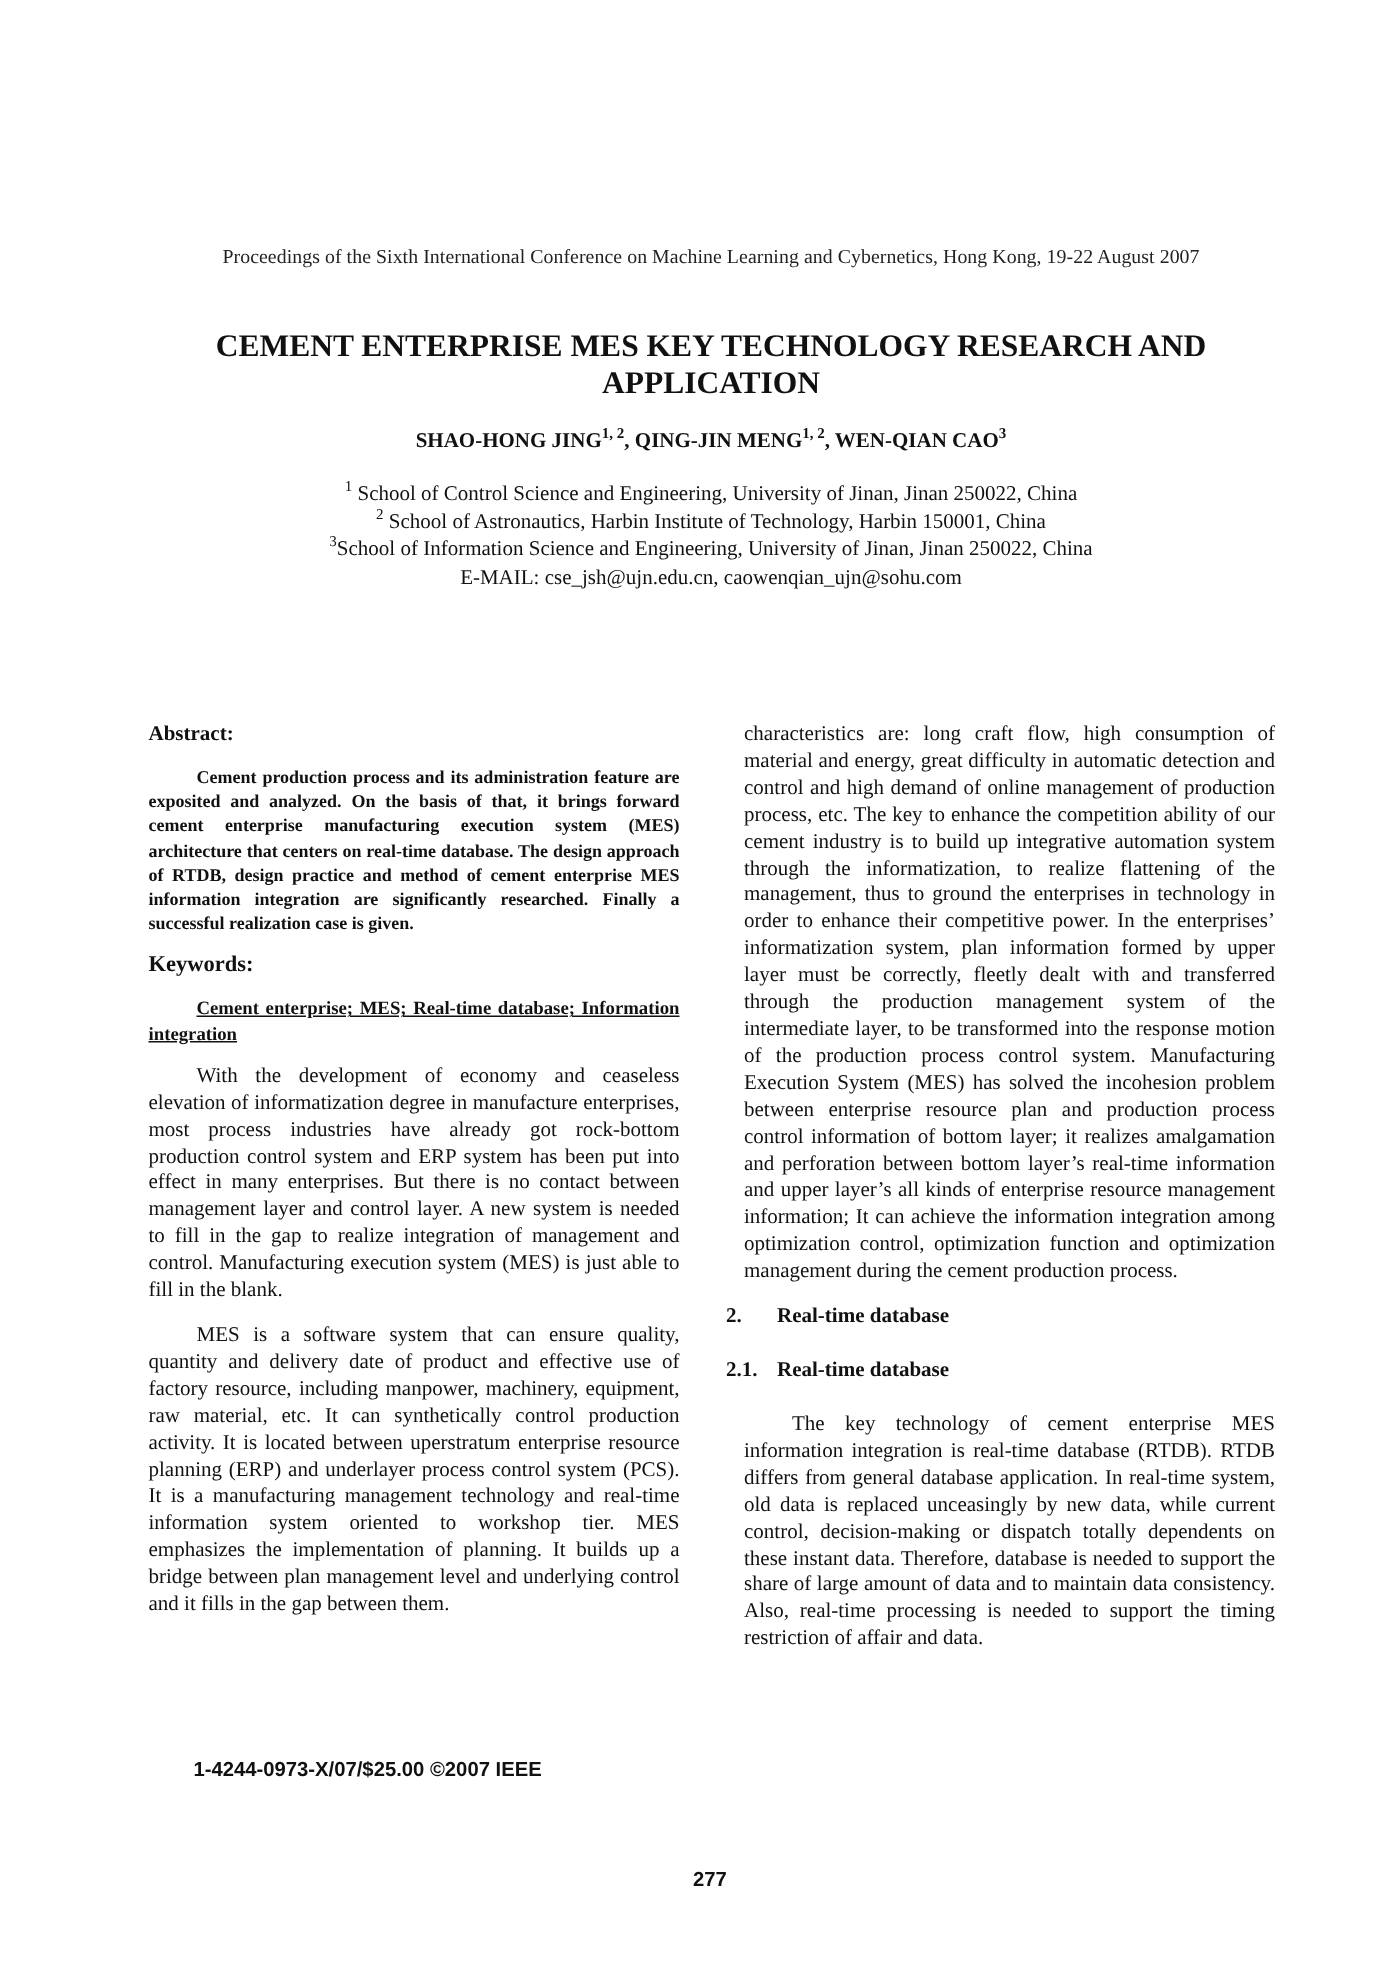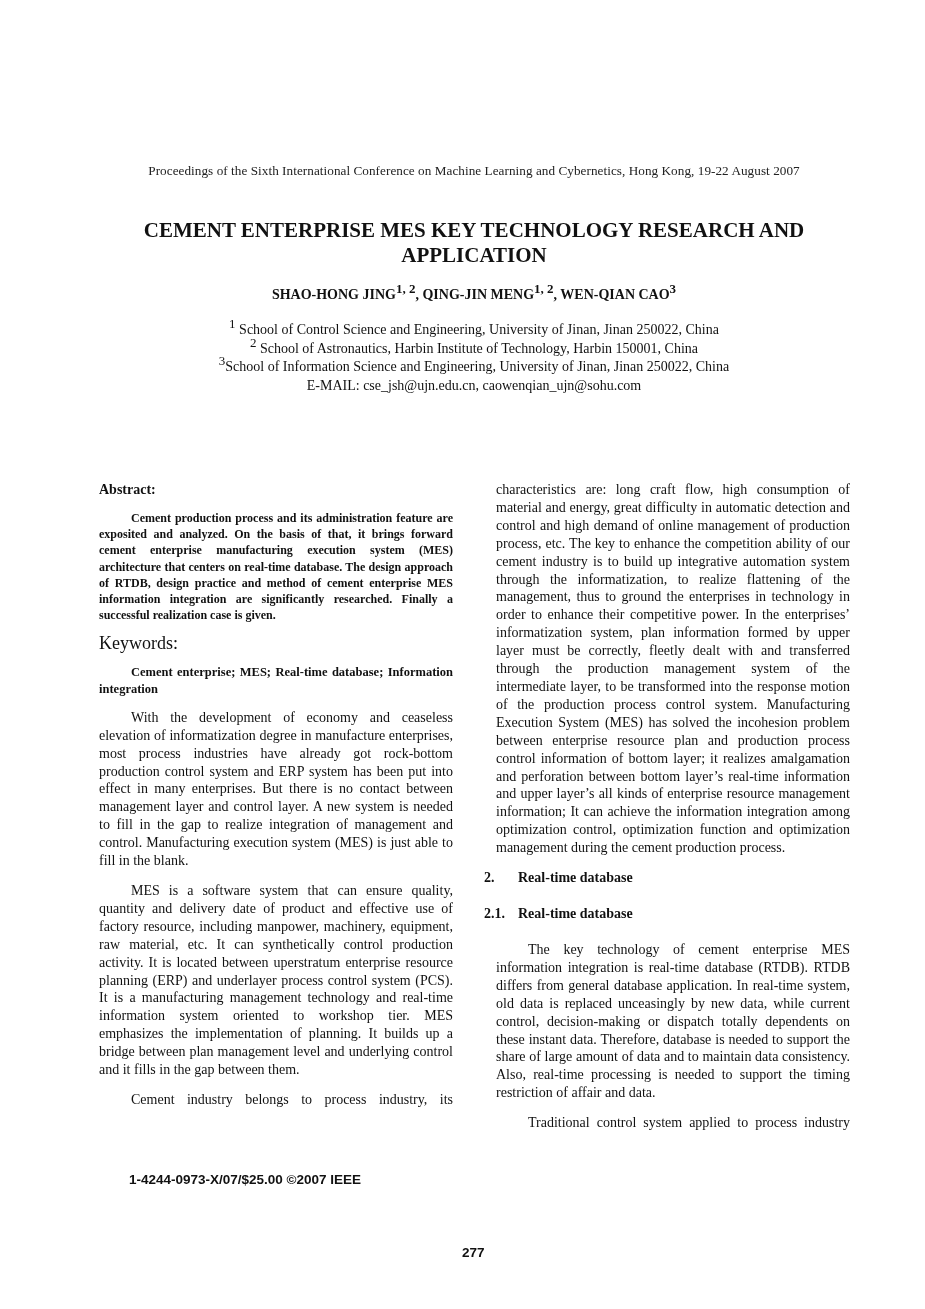--- a/index.html
+++ b/index.html
@@ -1,30 +1,30 @@
 <!DOCTYPE html>
 <html><head>
   <meta charset="utf-8">
   <style>
     html, body { margin: 0; padding: 0; background: #ffffff; }
     body { width: 925px; height: 1309px; position: relative; overflow: hidden; color: #111; font-family: "Liberation Serif", serif; }
     .running-head { position: absolute; top: 163px; left: 0; width: 948px; text-align: center; font-size: 13.2px; color: #222; letter-spacing: 0.05px; }
     .title { position: absolute; top: 218px; left: 0; width: 948px; text-align: center; font-weight: bold; font-size: 21px; line-height: 25px; }
     .authors { position: absolute; top: 287px; left: 0; width: 948px; text-align: center; font-weight: bold; font-size: 14px; }
     .affils { position: absolute; top: 321px; left: 0; width: 948px; text-align: center; font-size: 14px; line-height: 18.5px; }
-    sup { font-size: 13px; vertical-align: 6px; line-height: 0; }
+    sup { font-size: 10px; vertical-align: 6px; line-height: 0; }
     .col { position: absolute; width: 378px; font-size: 14px; line-height: 17.9px; text-align: justify; }
     .col-left { left: 87px; top: 469px; }
     .col-right { left: 484px; top: 469px; }
     .col p { margin: 12px; }
     .indent { text-indent: 32px; }
     .abs-head { font-weight: bold; font-size: 14px; margin: 0; line-height: 17px; }
     .abs-body { font-weight: bold; font-size: 12px; line-height: 16.2px; margin: 0; text-align: justify; }
     .abs-body.indent { text-indent: 32px; }
-    .kw-head { font-weight: normal; font-size: 18px; margin-top: 20px; line-height: 17px; }
+    .kw-head { font-weight: bold; font-size: 15px; margin-top: 20px; line-height: 17px; }
     .sec-head { font-weight: bold; font-size: 14px; line-height: 18px; margin: 18px 0 18px 0; }
     .sec-head .num { display: inline-block; width: 34px; }
     .footer-code { position: absolute; top: 1172px; left: 88px; font-family: "Liberation Sans", sans-serif; font-weight: bold; font-size: 13.5px; margin-left: 41px; }
     .page-num { position: absolute; top: 1245px; left: 462px; font-family: "Liberation Sans", sans-serif; font-weight: bold; font-size: 13.5px; text-align: center; }
   </style>
 </head>
 <body>
 
 <div class="running-head">Proceedings of the Sixth International Conference on Machine Learning and Cybernetics, Hong Kong, 19-22 August 2007</div>
 
@@ -42,37 +42,35 @@
   <div><sup>2</sup><span> School of Astronautics, Harbin Institute of Technology, Harbin 150001, China</span></div>
   <div><sup>3</sup><span>School of Information Science and Engineering, University of Jinan, Jinan 250022, China</span></div>
   <div>E-MAIL: cse_jsh@ujn.edu.cn, caowenqian_ujn@sohu.com</div>
 </div>
 
 <div class="col col-left">
   <p class="abs-head">Abstract:</p>
   <p class="abs-body indent">Cement production process and its administration feature are exposited and analyzed. On the basis of that, it brings forward cement enterprise manufacturing execution system (MES) architecture that centers on real-time database. The design approach of RTDB, design practice and method of cement enterprise MES information integration are significantly researched. Finally a successful realization case is given.</p>
 
   <p class="kw-head">Keywords:</p>
-  <p class="abs-body indent" style="font-size:12.5px;">Cement enterprise; MES; Real-time database; Information integration</p>
+  <p class="abs-body indent" style="font-size:12.5px;text-decoration:underline;">Cement enterprise; MES; Real-time database; Information integration</p>
 
 
   <p class="indent">With the development of economy and ceaseless elevation of informatization degree in manufacture enterprises, most process industries have already got rock-bottom production control system and ERP system has been put into effect in many enterprises. But there is no contact between management layer and control layer. A new system is needed to fill in the gap to realize integration of management and control. Manufacturing execution system (MES) is just able to fill in the blank.</p>
   <p class="indent">MES is a software system that can ensure quality, quantity and delivery date of product and effective use of factory resource, including manpower, machinery, equipment, raw material, etc. It can synthetically control production activity. It is located between uperstratum enterprise resource planning (ERP) and underlayer process control system (PCS). It is a manufacturing management technology and real-time information system oriented to workshop tier. MES emphasizes the implementation of planning. It builds up a bridge between plan management level and underlying control and it fills in the gap between them.</p>
-  <p class="indent" style="text-align-last: justify;">Cement industry belongs to process industry, its</p>
 </div>
 
 <div class="col col-right">
   <p>characteristics are: long craft flow, high consumption of material and energy, great difficulty in automatic detection and control and high demand of online management of production process, etc. The key to enhance the competition ability of our cement industry is to build up integrative automation system through the informatization, to realize flattening of the management, thus to ground the enterprises in technology in order to enhance their competitive power. In the enterprises’ informatization system, plan information formed by upper layer must be correctly, fleetly dealt with and transferred through the production management system of the intermediate layer, to be transformed into the response motion of the production process control system. Manufacturing Execution System (MES) has solved the incohesion problem between enterprise resource plan and production process control information of bottom layer; it realizes amalgamation and perforation between bottom layer’s real-time information and upper layer’s all kinds of enterprise resource management information; It can achieve the information integration among optimization control, optimization function and optimization management during the cement production process.</p>
 
   <div class="sec-head" style="margin-top:6px;">
     <span class="num">2.</span><span>Real-time database</span>
   </div>
 
   <div class="sec-head">
     <span class="num">2.1.</span><span>Real-time database</span>
   </div>
 
   <p class="indent">The key technology of cement enterprise MES information integration is real-time database (RTDB). RTDB differs from general database application. In real-time system, old data is replaced unceasingly by new data, while current control, decision-making or dispatch totally dependents on these instant data. Therefore, database is needed to support the share of large amount of data and to maintain data consistency. Also, real-time processing is needed to support the timing restriction of affair and data.</p>
-  <p class="indent" style="text-align-last: justify;">Traditional control system applied to process industry</p>
 </div>
 
 <div class="footer-code">1-4244-0973-X/07/$25.00 ©2007 IEEE</div>
 <div class="page-num">277</div>
 
 </body></html>

